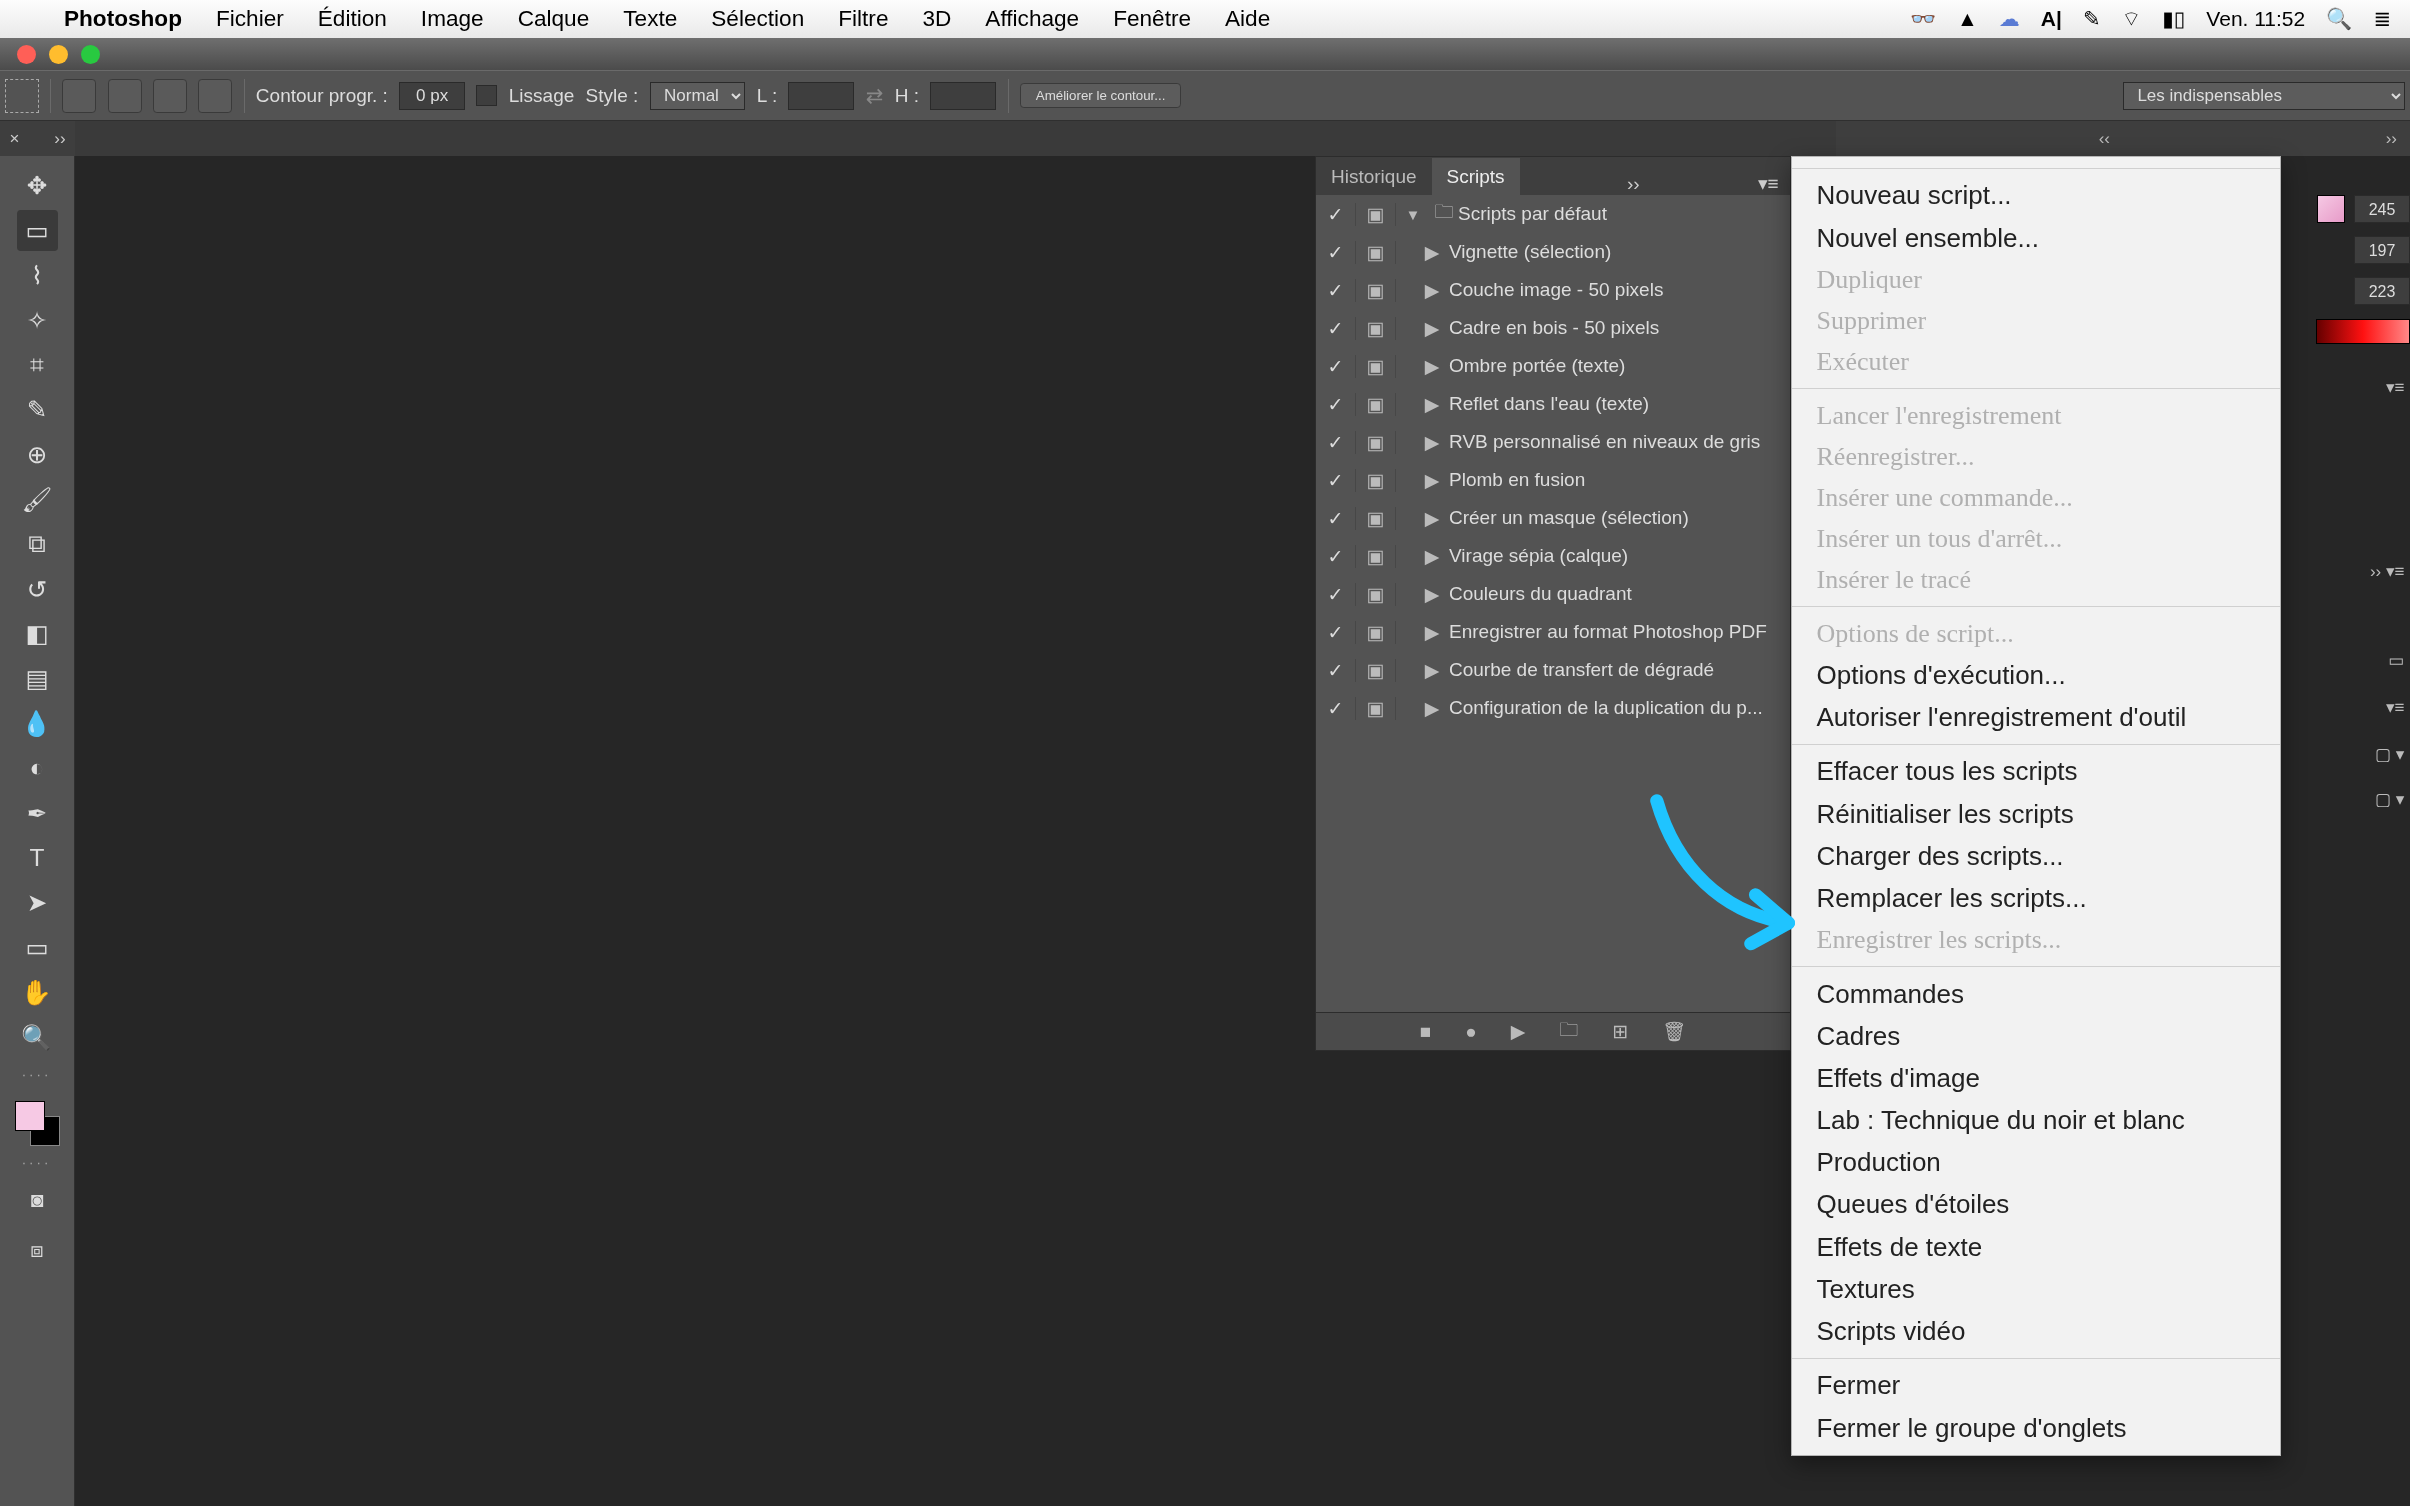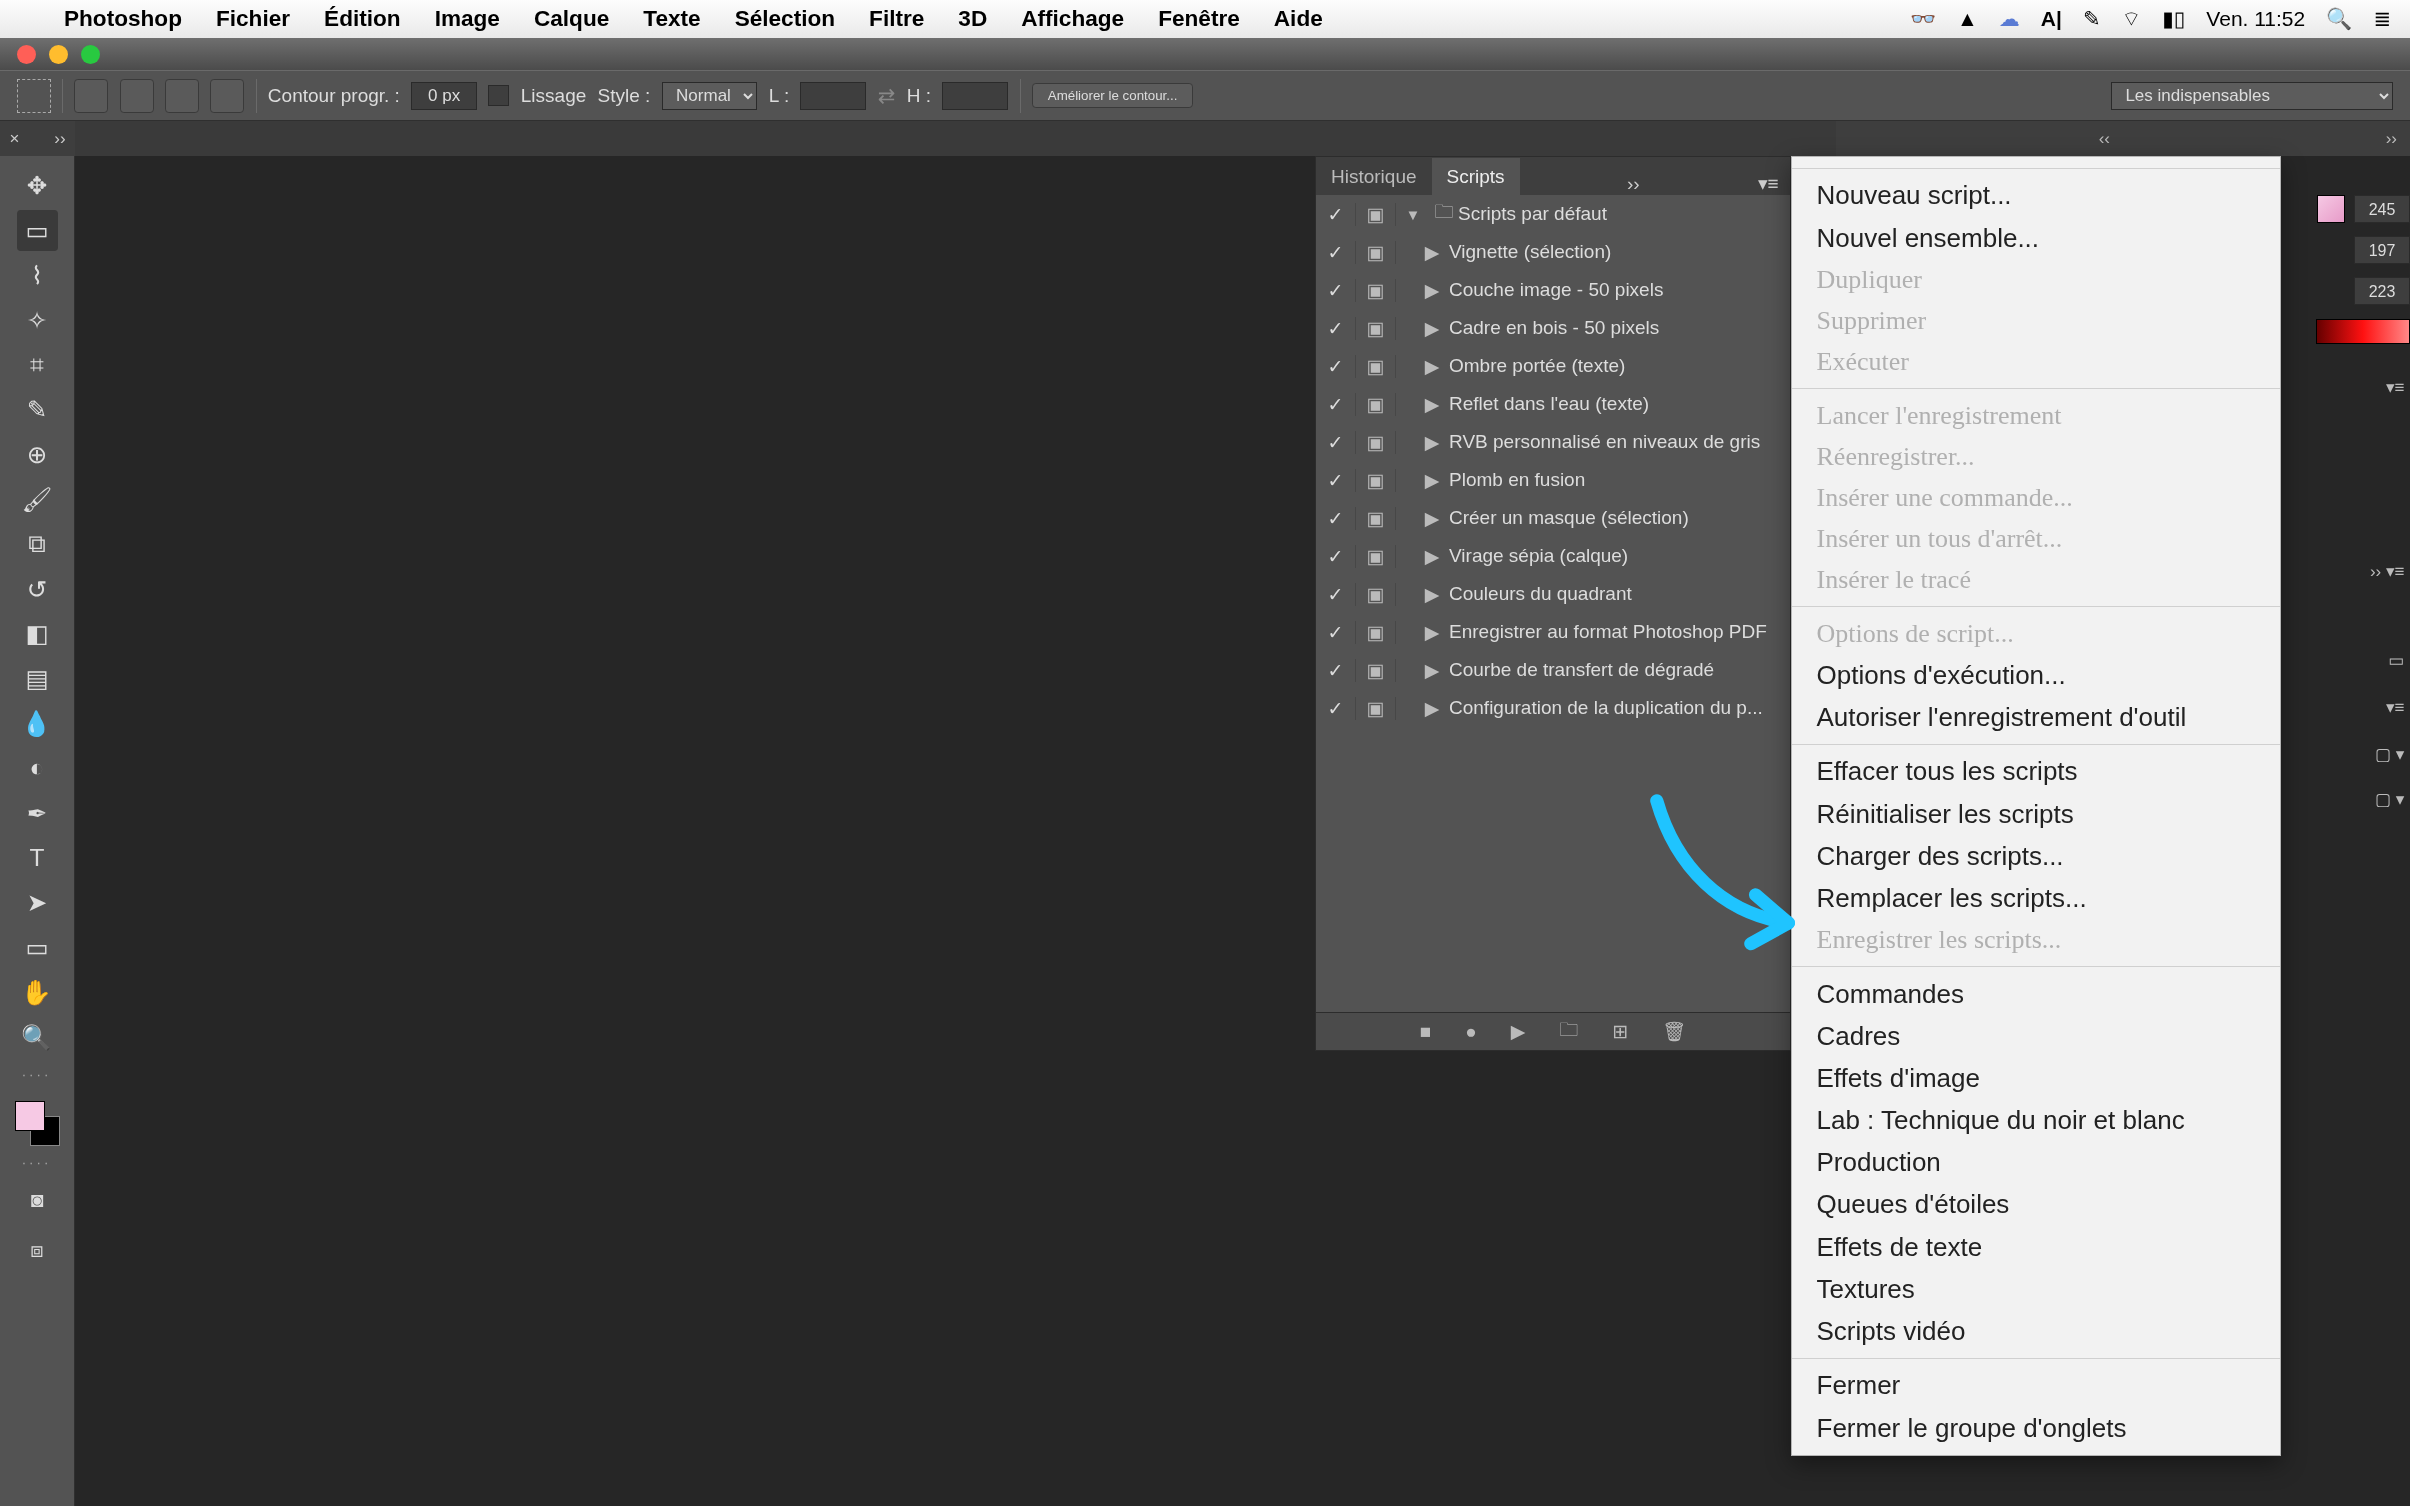--- a/index.html
+++ b/index.html
@@ -2,33 +2,33 @@
 <html style="font-size:15px"><head>
 <meta charset="utf-8">
 <style>
 * { margin: 0; padding: 0; box-sizing: border-box; font-family: -apple-system, "Helvetica Neue", Arial, sans-serif; }
 html, body { width: 2411px; height: 1507px; overflow: hidden; background: #3a3a3a; }
 
 
 .mac-menubar { position: absolute; top: 0; left: 0; right: 0; height: 38px; background: linear-gradient(#fdfdfd,#e9e9e9); display: flex; align-items: center; font-size: 22.6px; }
 .mac-menubar .apple { width: 47px; text-align: center; font-size: 24.5px; }
 .mac-menubar .app { font-weight: 700; padding: 0 17px; }
-.mac-menubar .mitem { padding: 0 17px; font-weight: bold; }
+.mac-menubar .mitem { padding: 0 17px; }
 .mac-right { margin-left: auto; display: flex; align-items: center; gap: 21px; padding-right: 19px; font-size: 21px; }
 .mac-right .clock { font-size: 21px; }
 
 
 .titlebar { position: absolute; top: 38px; left: 0; right: 0; height: 32px; background: linear-gradient(#6f6f6f,#4b4b4b); display:flex; align-items:center; }
 .traffic { display:flex; gap:13px; padding-left:17px; }
 .traffic span { width:19px; height:19px; border-radius:50%; display:block; }
 .tl-close{background:#ff5f57;} .tl-min{background:#ffbd2e;} .tl-max{background:#28c940;}
 .titlebar .title { position:absolute; left:0; right:0; text-align:center; color:#ddd; font-size:21px; }
 
 
-.optbar { position:absolute; top:70px; left:0; right:0; height:51px; background:#535353; border-top:0.9px solid #6a6a6a; border-bottom:0.9px solid #2f2f2f; display:flex; align-items:center; color:#ddd; font-size:19px; gap:11.3px; padding:0 17px;}
+.optbar { position:absolute; top:70px; left:0; right:0; height:51px; background:#535353; border-top:0.9px solid #6a6a6a; border-bottom:0.9px solid #2f2f2f; display:flex; align-items:center; color:#ddd; font-size:19px; gap:11.3px; padding:0 5px;}
 .optbar .toolchip{ width:34px;height:34px;border:0.9px dashed #aaa; }
 .optbar .sep{ width:0.9px; height:34px; background:#6a6a6a; }
 .optbar .iconbtn{ width:34px;height:34px;background:#5a5a5a;border:0.9px solid #3a3a3a;border-radius:3.8px; }
 .optbar input.num{ width:66px;height:28px;background:#3e3e3e;border:0.9px solid #2a2a2a;color:#ddd;font-size:17px;text-align:center;}
 .optbar .chk{ width:21px;height:21px;background:#3e3e3e;border:0.9px solid #2a2a2a; }
 .optbar select{ height:28px; background:#5c5c5c;border:0.9px solid #2a2a2a;color:#ddd;font-size:17px; padding:0 9.4px;}
 .optbar .swapicon{ font-size:21px; color:#888;}
 .optbar .refine{ padding:3.8px 15px; background:#5c5c5c;border:0.9px solid #3a3a3a;border-radius:3.8px;color:#ddd; }
 .optbar .rightsel{ margin-left:auto; width:282px;}
 

